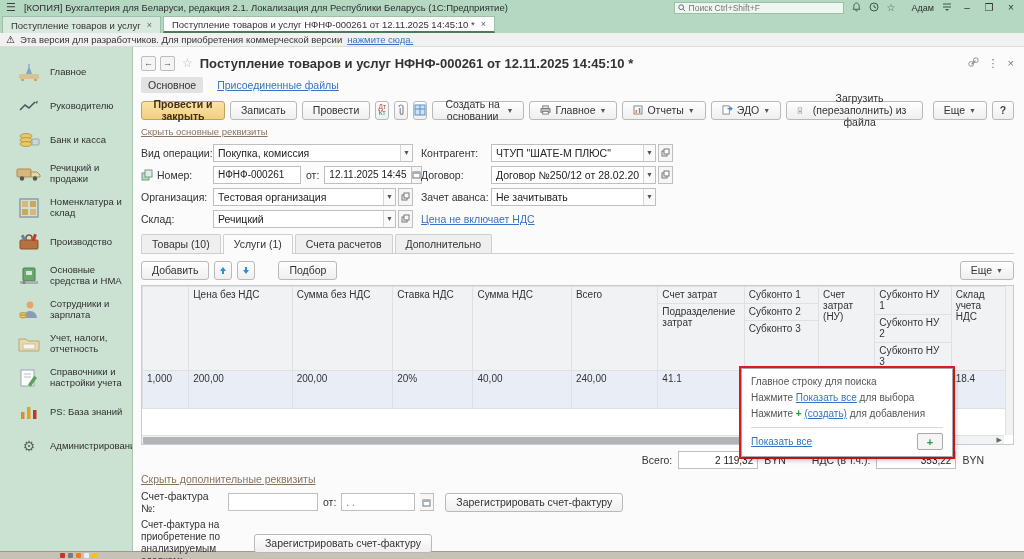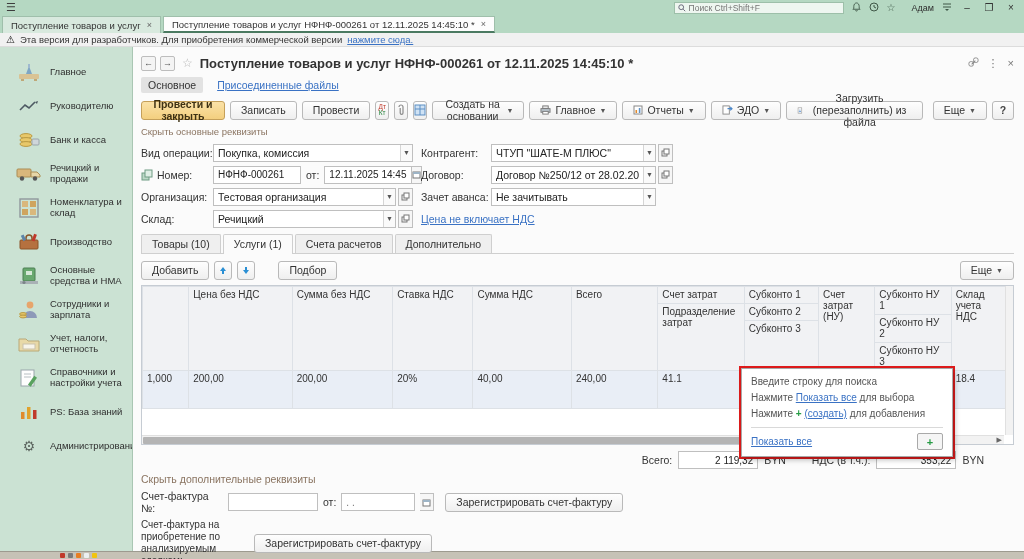--- a/index.html
+++ b/index.html
@@ -19,21 +19,21 @@
   
   .apptabs { height:18px; background:#b5d8c2; display:flex; align-items:flex-end; padding-left:2px; }
   .apptab { font-size:9.5px; color:#333; background:#d8e9de; border:1px solid #9fbfab; border-bottom:none; padding:2px 8px 2px 8px; margin-right:2px; display:flex; gap:6px; align-items:center; height:17px; cursor:pointer; }
   .apptab.active { background:#fdfdfd; border-bottom:2px solid #4b7a61; font-weight:normal; }
   .apptab .x { color:#666; font-size:9px; }
 
   
   .warnbar { height:14px; background:#f1f1f1; border-bottom:1px solid #dcdcdc; display:flex; align-items:center; font-size:9.5px; color:#333; padding-left:6px; gap:5px; }
   .warnbar .wico { color:#1d1d1d; font-size:10px; }
   a.lnk { color:#3a72c4; text-decoration:underline; cursor:pointer; }
-  a.hlnk { color:#8a7461; cursor:pointer; }
+  a.hlnk { color:#8a7461; text-decoration:underline; cursor:pointer; }
 
   
   .bodyrow { display:flex; height:504px; }
   .sidebar { width:133px; background:#cbe2d3; padding-top:8px; overflow:hidden; }
   .sbitem { display:flex; align-items:center; gap:8px; padding:4px 4px 4px 16px; min-height:34px; cursor:pointer; }
   .sbitem .sbico { width:26px; height:22px; flex:0 0 26px; display:flex; align-items:center; justify-content:center; }
   .sbitem .sblabel { font-size:9.5px; color:#2f2f2f; line-height:1.15; }
   .gearglyph { font-size:14px; color:#5d6660; }
 
   .main { flex:1; background:#fbfbfb; border-left:1px solid #a9c6b3; position:relative; padding:6px 10px 0 8px; }
@@ -123,20 +123,21 @@
   .taskbar { height:8px; background:#c6c2b6; border-top:1px solid #9d9a8f; display:flex; align-items:center; gap:3px; padding-left:60px; }
   .tico { width:5px; height:5px; border-radius:1px; }
 </style>
 </head>
 <body>
 
 <div class="screen">
 
   <div class="titlebar">
     <span class="hamb">☰</span>
+    <span class="wtitle">[КОПИЯ] Бухгалтерия для Беларуси, редакция 2.1. Локализация для Республики Беларусь  (1С:Предприятие)</span>
     <div class="searchbox">
       <svg width="8" height="8" viewBox="0 0 10 10">
           <circle cx="4" cy="4" r="3" fill="none" stroke="#667" stroke-width="1.2"></circle>
           <line x1="6.5" y1="6.5" x2="9" y2="9" stroke="#667" stroke-width="1.2"></line>
         </svg>
       <input placeholder="Поиск Ctrl+Shift+F" style="">
     </div>
     <span class="tb-ico">
       <svg width="9" height="10" viewBox="0 0 10 11">
           <path d="M5 1 C3 1 2 3 2 5 L2 7 L1 8 L9 8 L8 7 L8 5 C8 3 7 1 5 1 Z M4 9 a1 1 0 0 0 2 0" fill="none" stroke="#3f5747" stroke-width="1"></path>
@@ -612,21 +613,21 @@
                 <div class="cellline">&lt;...&gt;</div>
                 <div class="cellline">&lt;...&gt;</div>
               </td>
               <td>18.4</td>
             </tr>
           </tbody>
         </table>
 
         <div class="popup">
           <div class="popin">
-            <div class="pl">Введите строку для поиска</div>
+            <div class="pl">Главное строку для поиска</div>
             <div class="pl"><span>Нажмите</span> <a class="lnk">Показать все</a> <span>для выбора</span></div>
             <div class="pl"><span>Нажмите</span> <span class="plus">+</span> <a class="lnk">(создать)</a> <span>для добавления</span></div>
             <div class="popfoot">
               <a class="lnk">Показать все</a>
               <span class="plusbtn">+</span>
             </div>
           </div>
         </div>
 
         <div class="vscroll"></div>

